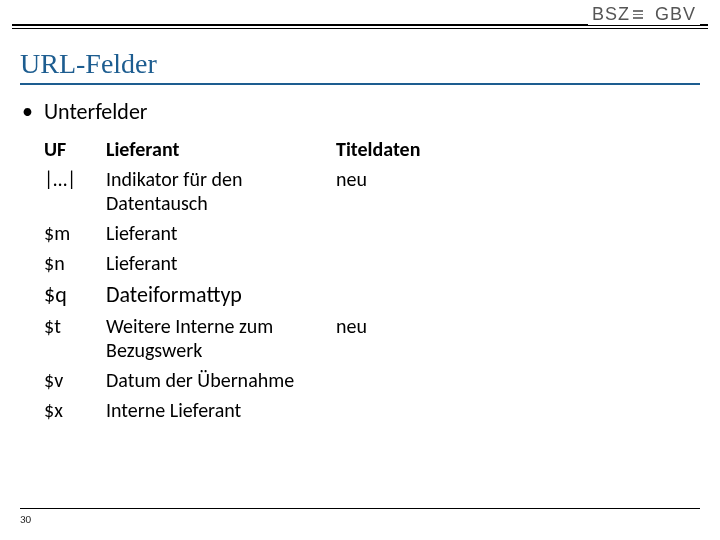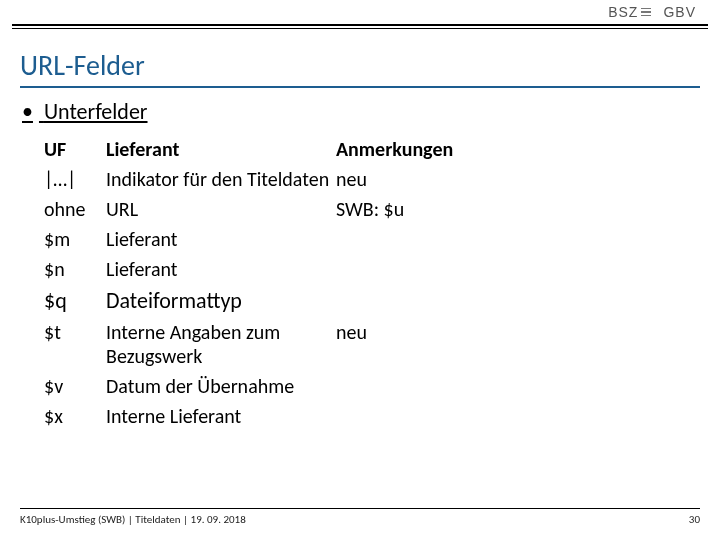--- a/index.html
+++ b/index.html
@@ -30,21 +30,21 @@
     right: 20px;
     display: flex;
     align-items: center;
     gap: 12px;
     background: #fff;
     padding: 0 4px;
   }
   .logo {
     font-family: Arial, sans-serif;
     font-weight: 400;
-    font-size: 14px;
+    font-size: 18px;
     letter-spacing: 1px;
     color: #555;
     display: flex;
     align-items: center;
     gap: 3px;
   }
   .logo-bars {
     display: inline-flex;
     flex-direction: column;
     gap: 2px;
@@ -58,28 +58,28 @@
   .slide-title {
     position: absolute;
     top: 48px;
     left: 20px;
     right: 20px;
     font-size: 28px;
     font-weight: 400;
     color: #1d5d90;
     border-bottom: 2px solid #1d5d90;
     padding-bottom: 3px;
+    font-family: Liberation Serif, serif;
   }
   .bullet {
     position: absolute;
     top: 98px;
     left: 22px;
     font-size: 22px;
     color: #000;
-    text-decoration: underline;
   }
   .bullet-dot {
     color: #000;
     margin-right: 6px;
   }
   .tbl {
     position: absolute;
     top: 134px;
     left: 44px;
     border-collapse: collapse;
@@ -140,63 +140,57 @@
 <table class="tbl">
   <colgroup>
     <col class="col-uf">
       <col class="col-ben">
       <col class="col-anm">
   </colgroup>
   <thead>
     <tr>
       <th>UF</th>
       <th>Lieferant</th>
-      <th>Anmerkungen</th>
+      <th>Titeldaten</th>
     </tr>
   </thead>
   <tbody>
       <tr>
         <td>|…|</td>
-        <td>Indikator für den Titeldaten</td>
+        <td>Indikator für den Datentausch</td>
         <td>neu</td>
-      </tr>
-      <tr>
-        <td>ohne</td>
-        <td>URL</td>
-        <td>SWB: $u</td>
       </tr>
       <tr>
         <td>$m</td>
         <td>Lieferant</td>
         <td></td>
       </tr>
       <tr>
         <td>$n</td>
         <td>Lieferant</td>
         <td></td>
       </tr>
       <tr class="row-em">
         <td>$q</td>
         <td>Dateiformattyp</td>
         <td></td>
       </tr>
       <tr>
         <td>$t</td>
-        <td>Interne Angaben zum Bezugswerk</td>
+        <td>Weitere Interne zum Bezugswerk</td>
         <td>neu</td>
       </tr>
       <tr>
         <td>$v</td>
         <td>Datum der Übernahme</td>
         <td></td>
       </tr>
       <tr>
         <td>$x</td>
         <td>Interne Lieferant</td>
         <td></td>
       </tr>
     </tbody>
 </table>
 
 <div class="footer">
-  <span>K10plus-Umstieg (SWB) | Titeldaten | 19. 09. 2018</span>
   <span>30</span>
 </div>
 
 </body></html>

